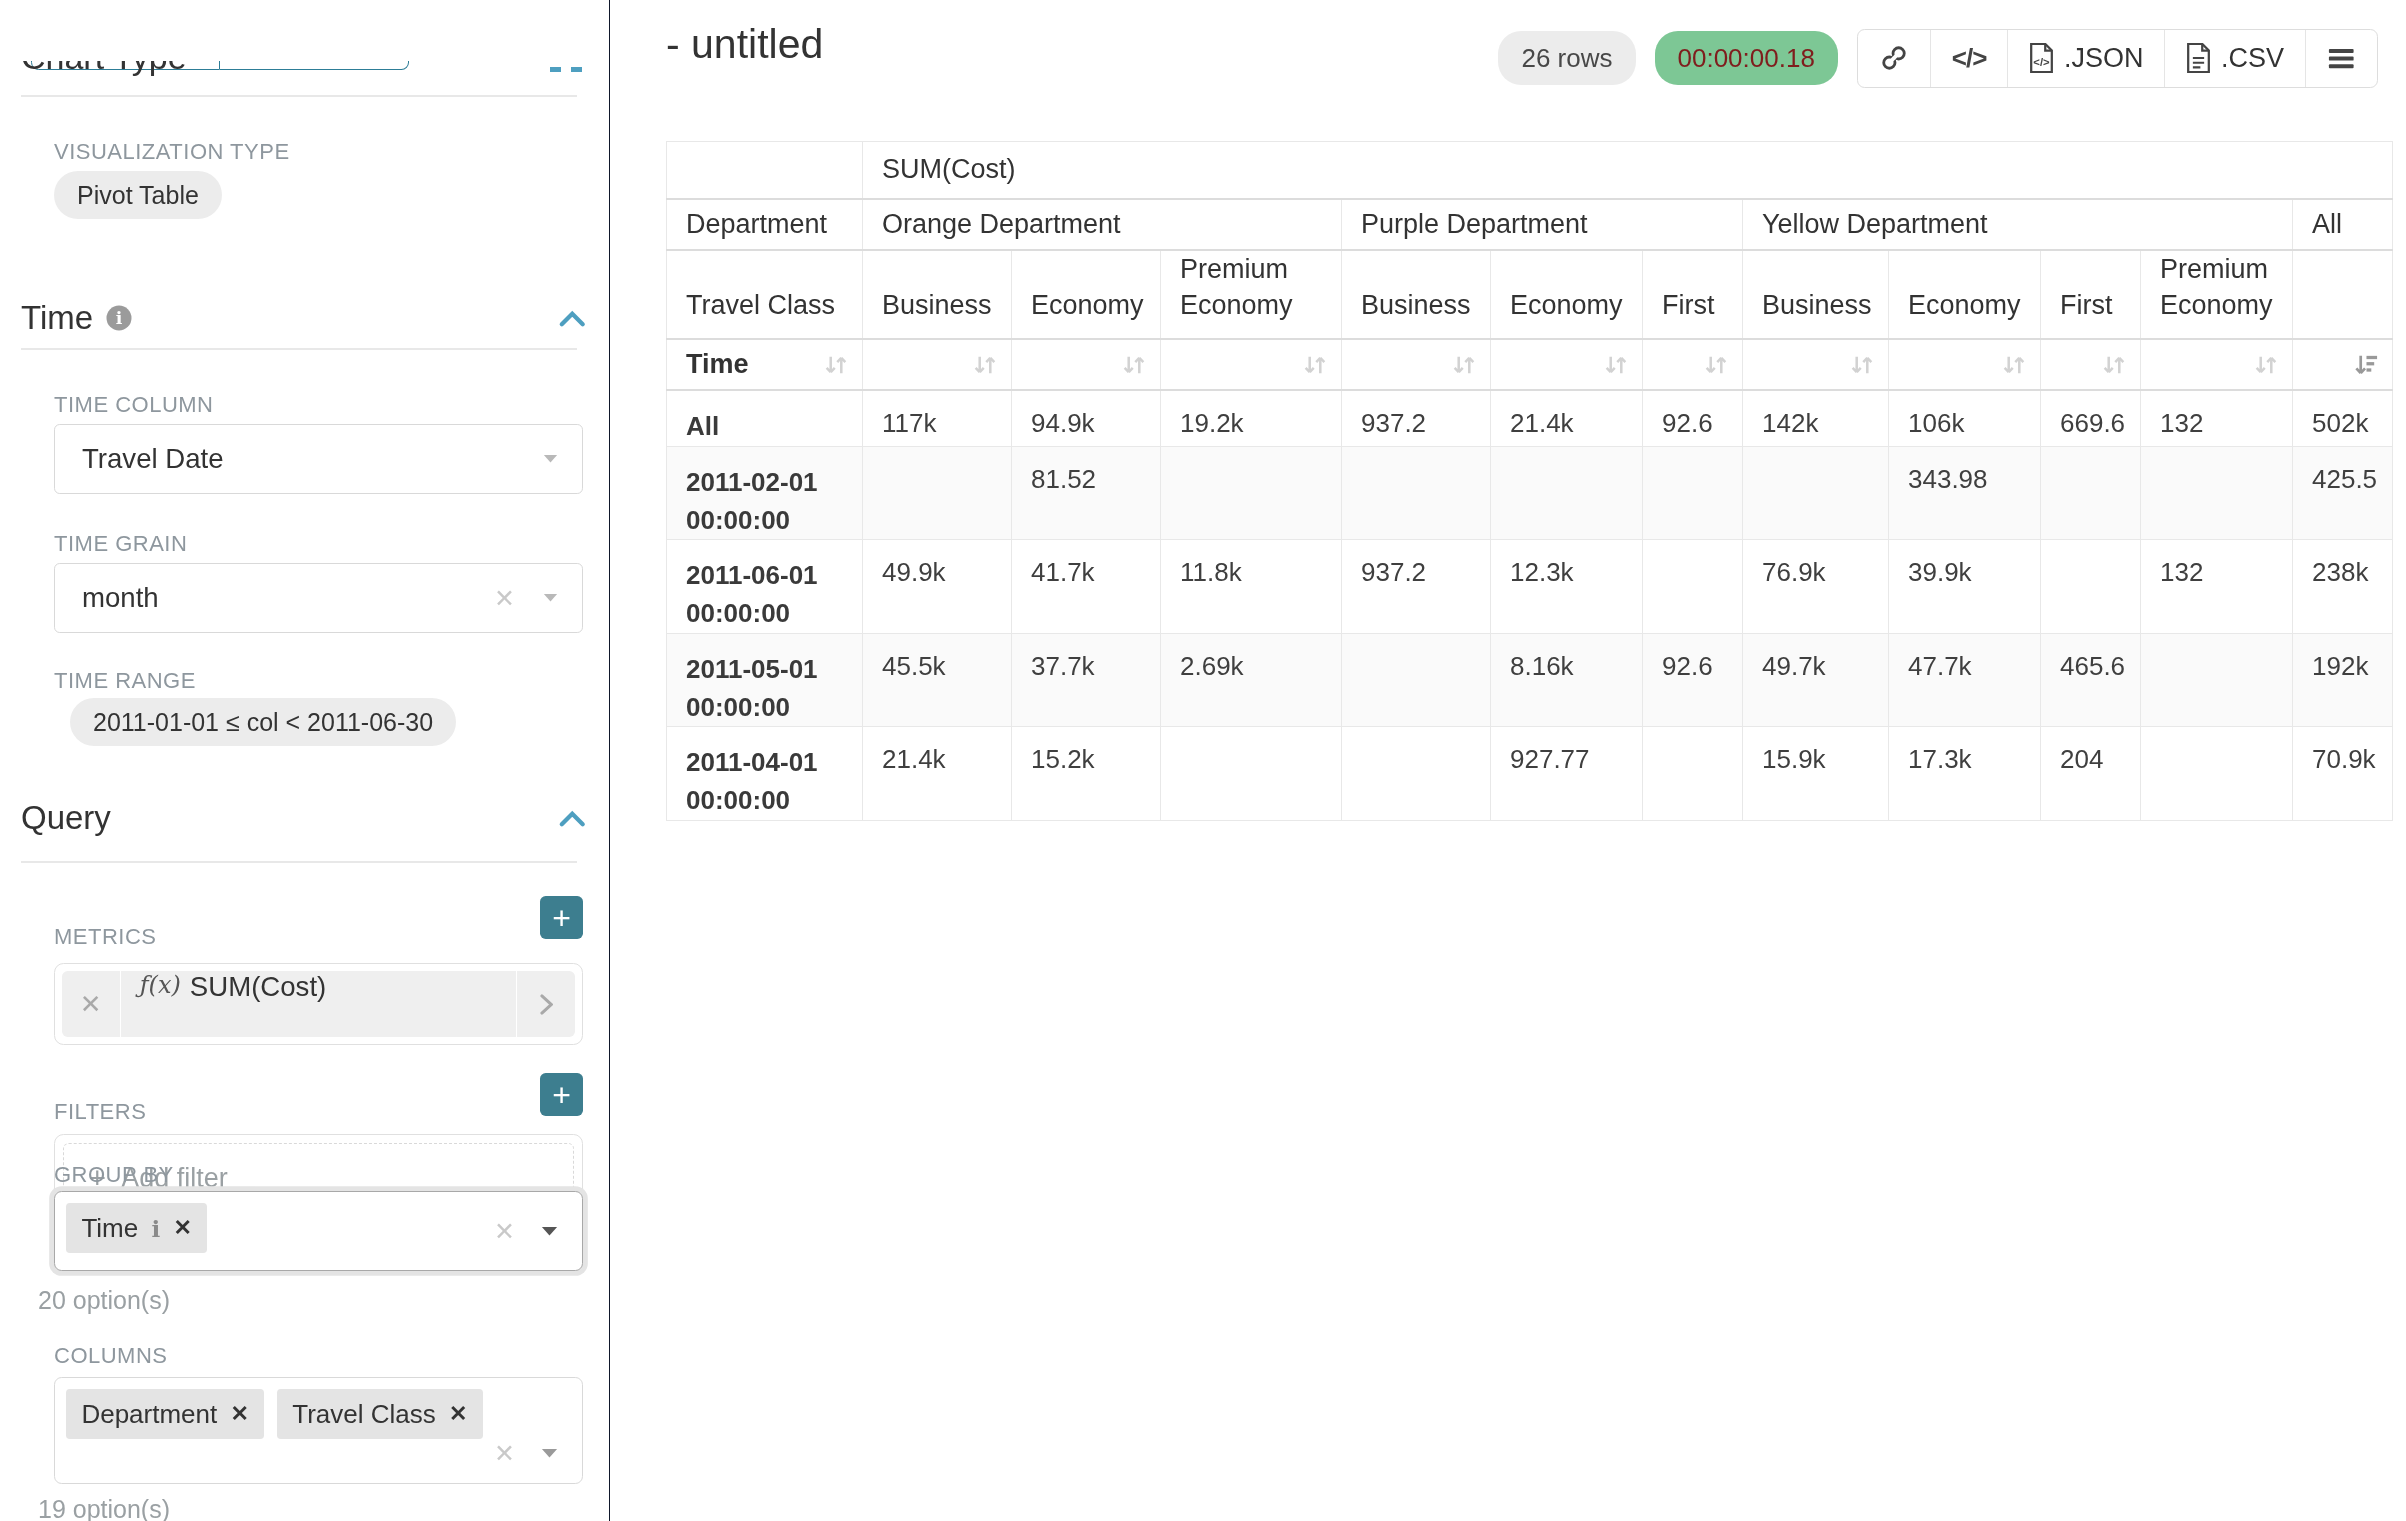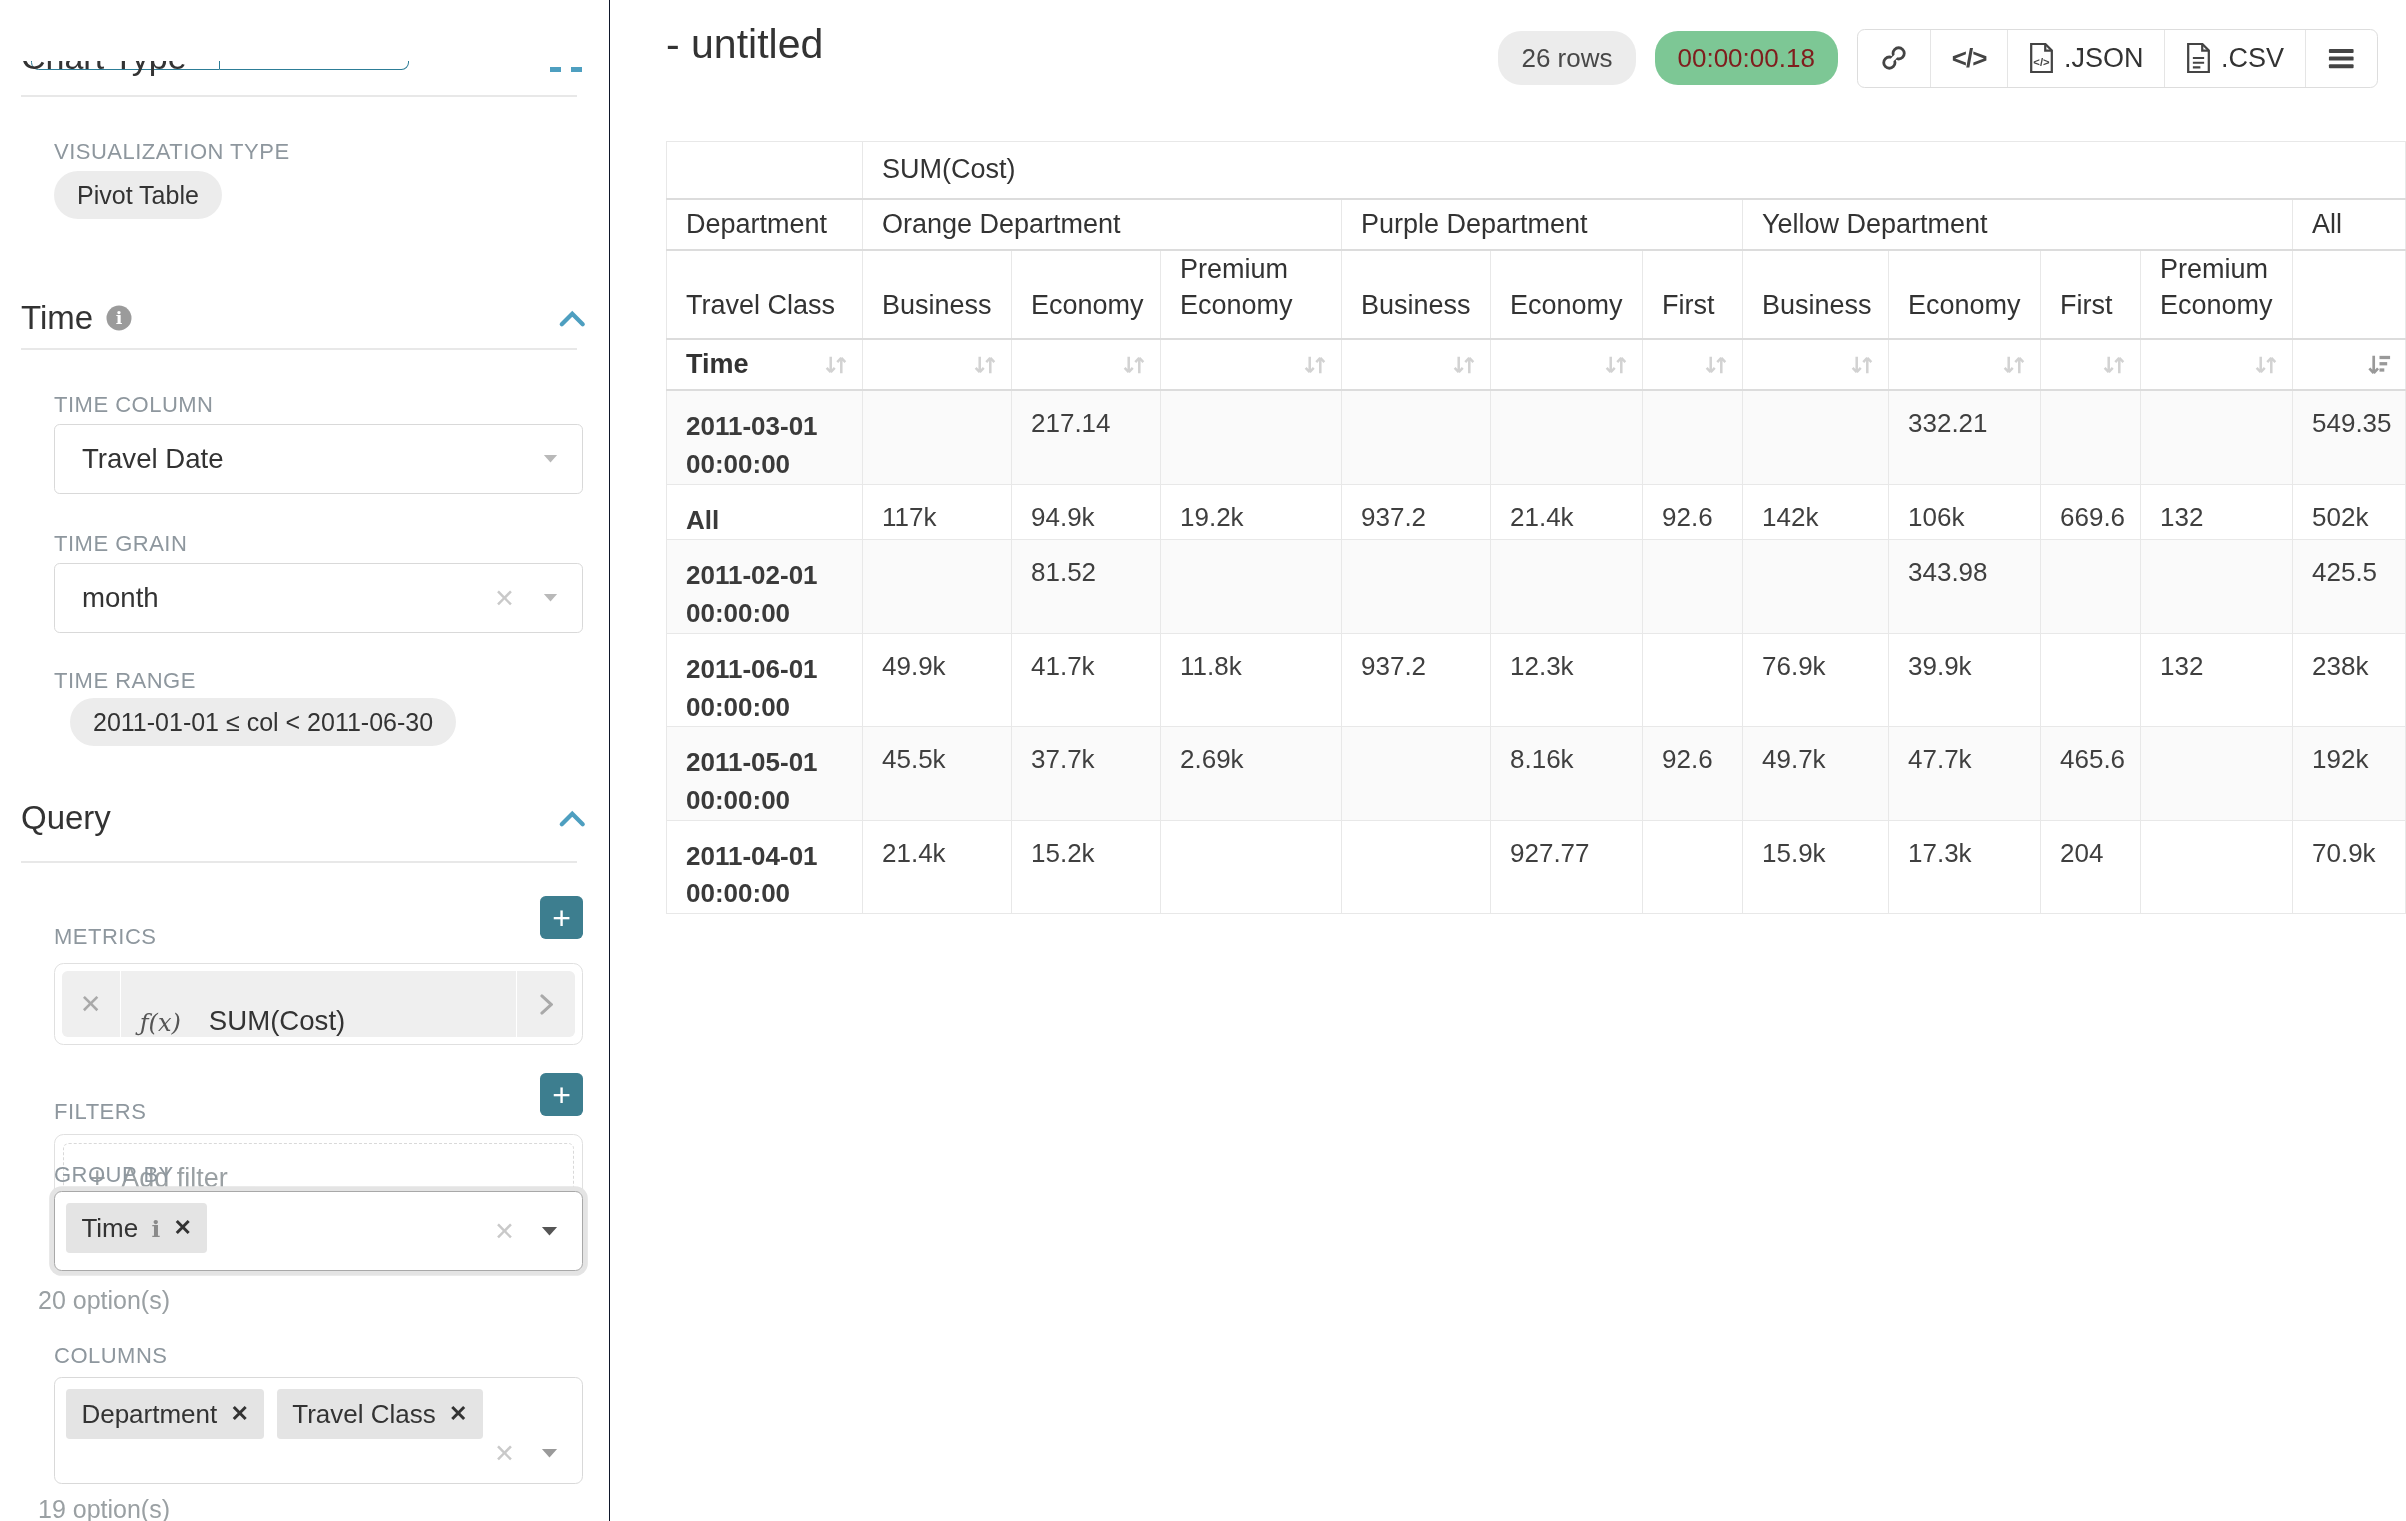--- a/index.html
+++ b/index.html
@@ -39,21 +39,21 @@
 
   .sq-add { position:absolute; left:540px; width:43px; height:43px; background:#3d7e8f;
             border-radius:5.7px; color:#fff; font-size:32px; display:flex; align-items:center;
             justify-content:center; cursor:pointer; line-height:1; }
 
   .metric-box { position:absolute; left:54px; width:529px; height:82px; border:1px solid #e0e0e0;
                 border-radius:9.5px; padding:6.7px; }
   .metric-pill { display:flex; align-items:stretch; background:#efefef; border-radius:5.7px; height:100%; }
   .metric-x { width:59px; display:flex; align-items:center; justify-content:center;
               color:#a9a9a9; font-size:26px; border-right:1.9px solid #fff; }
-  .metric-main { flex:1; display:flex; align-items:flex-end; gap:28px; padding-left:19px;margin-top:48px; }
+  .metric-main { flex:1; display:flex; align-items:flex-start; gap:9px; padding-left:19px; }
   .metric-fx { font-family:"DejaVu Serif", serif; font-style:italic; font-size:24px; color:#555; }
   .metric-name { font-size:27.6px; color:#333; }
   .metric-chev { width:59px; display:flex; align-items:center; justify-content:center; border-left:1.9px solid #fff; }
 
   .filter-box { position:absolute; left:54px; width:529px; height:88px; border:1px solid #e0e0e0;
                 border-radius:9.5px; padding:7.6px; }
   .filter-inner { height:100%; border:1.9px dashed #d9d9d9; border-radius:5.7px; display:flex;
                   align-items:center; padding-left:25px; gap:15px; color:#9aa0a3; font-size:27px; }
   .filter-plus { font-size:30px; color:#9aa0a3; line-height:1; }
 
@@ -443,34 +443,20 @@
                       <rect x="14" y="4" width="11" height="3.4"></rect>
                       <rect x="14" y="10.5" width="8" height="3.4"></rect>
                       <rect x="14" y="17" width="5" height="3.4"></rect>
                     </g>
                   </svg>
                 </div>
               </th>
             </tr>
           </thead>
         <tbody id="pivot-body">
-            <tr class="stripe">
-              <th>2011-03-01 00:00:00</th>
-              <td></td>
-              <td>217.14</td>
-              <td></td>
-              <td></td>
-              <td></td>
-              <td></td>
-              <td></td>
-              <td>332.21</td>
-              <td></td>
-              <td></td>
-              <td>549.35</td>
-            </tr>
             <tr class=" row-all">
               <th>All</th>
               <td>117k</td>
               <td>94.9k</td>
               <td>19.2k</td>
               <td>937.2</td>
               <td>21.4k</td>
               <td>92.6</td>
               <td>142k</td>
               <td>106k</td>

